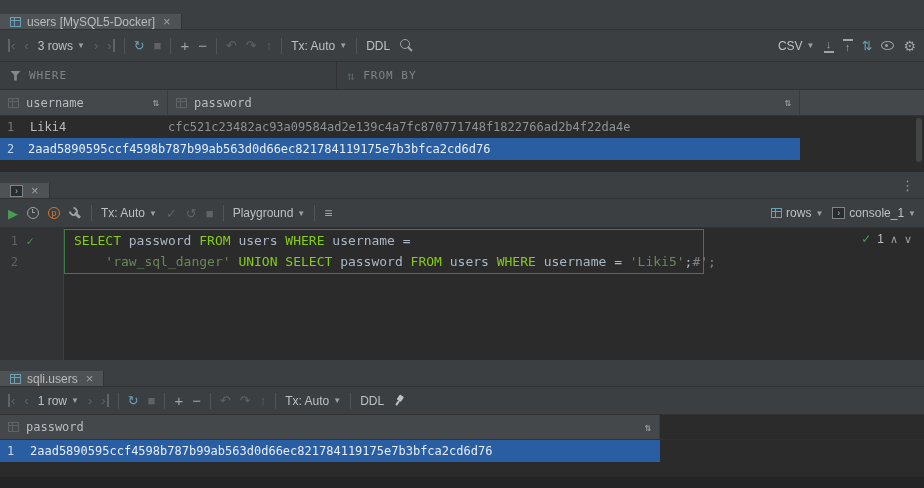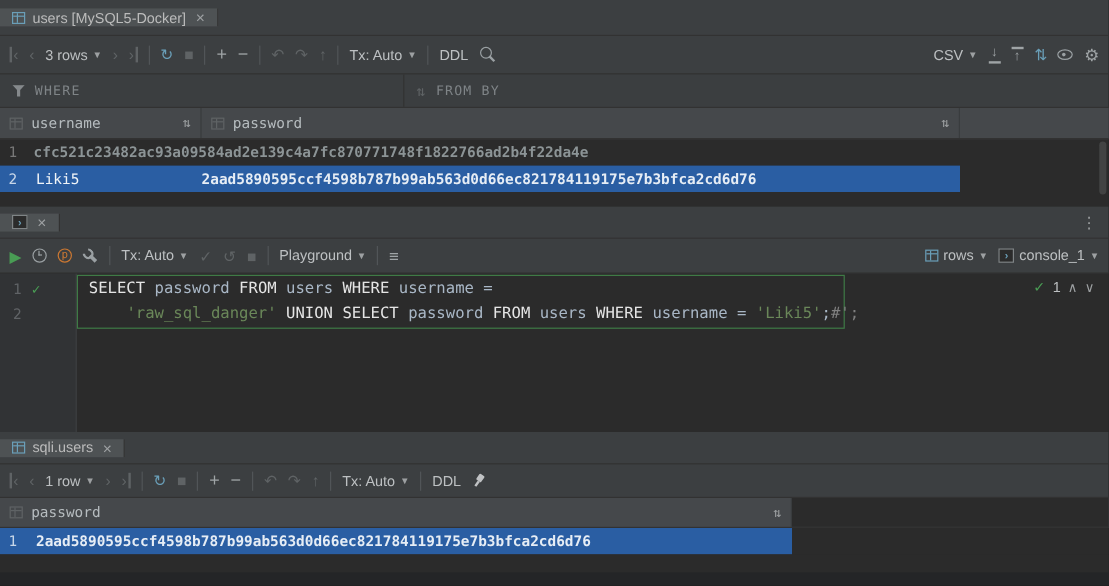--- a/index.html
+++ b/index.html
@@ -4,21 +4,21 @@
 <style>
   * { box-sizing: border-box; margin: 0; padding: 0; }
   html,body { background:#1e1e1e; }
   .app{
     position:relative; width:924px; height:488px; overflow:hidden;
     background:#2b2b2b; color:#bbbbbb;
     font-family:"Liberation Sans", sans-serif; font-size:12px;
   }
   
   .tabbar{ height:30px; background:#3c3f41; border-bottom:1px solid #323232;
-    display:flex; align-items:center; }
+    display:flex; align-items:flex-end; }
   .tabbar.small{ height:27px; }
   .tab{ display:flex; align-items:center; gap:6px; padding:0 10px;
     border-right:1px solid #323232; cursor:default; }
   .tab.active{ background:#4e5254; }
   .tab .close{ color:#9ea1a3; font-size:13px; margin-left:2px; }
   .kebab{ margin-left:auto; align-self:center; padding:0 10px; color:#9da0a2; font-size:13px; }
   
   .toolbar{ height:32px; background:#3c3f41; border-bottom:1px solid #323232;
     display:flex; align-items:center; gap:9px; padding:0 8px; }
   .toolbar.h29{ height:29px; }
@@ -92,38 +92,38 @@
   .ghcell .sort{ margin-left:auto; color:#9da0a2; font-size:11px; }
   .gc1h{ width:168px; }
   .gc2h{ width:632px; }
   .gc1hb{ width:660px; }
   .ghfill{ flex:1; background:#45484b; }
   .ghfill.darkfill{ background:#2b2b2b; border-bottom:none; }
   .grow{ width:800px; height:22px; display:flex; align-items:center; }
   .grow.w660{ width:660px; }
   .gnum{ width:28px; padding-left:7px; color:#787878; flex:none; }
   .gc1{ width:140px; padding-left:2px; color:#bbbbbb; overflow:hidden; flex:none; }
-  .gc2{ flex:1; color:#8c9496; overflow:hidden; white-space:nowrap;font-weight:bold; }
+  .gc2{ flex:1; color:#8c9496; overflow:hidden; white-space:nowrap; }
   .grow.selected{ background:#2a5ea3; }
   .grow.selected .gnum{ color:#c7d6e8; }
   .grow.selected .gc1{ color:#f0f4f8; }
   .grow.selected .gc2{ color:#e6edf5; }
   .gempty{ height:12px; }
   .vscroll{ position:absolute; right:2px; top:28px; width:6px; height:44px;
     background:rgba(170,175,180,0.18); border-radius:3px; }
   
   .editor{ height:132px; background:#2b2b2b; position:relative; display:flex;
     font-family:"DejaVu Sans Mono", monospace; font-size:13px; }
   .gutter{ width:64px; background:#313335; border-right:1px solid #3c3f41; padding-top:2px; flex:none; }
   .gl{ height:21px; display:flex; align-items:center; }
   .lnum{ width:18px; text-align:right; color:#606366; font-size:12px; }
   .runok{ width:24px; text-align:center; color:#499c54; font-size:12px; }
   .code{ flex:1; padding:2px 0 0 10px; position:relative; }
   .cl{ height:21px; line-height:21px; white-space:pre; }
-  .kw{ color:#e5e5e5; } .id{ color:#a9b7c6; } .str{ color:#6a8759; }
+  .kw{ color:#84cc16; } .id{ color:#a9b7c6; } .str{ color:#6a8759; }
   .cm{ color:#808080; } .op{ color:#a9b7c6; }
   .execbox{ position:absolute; left:64px; top:1px; width:640px; height:45px;
     border:1px solid #3f7b46; pointer-events:none; }
   .resnav{ position:absolute; top:4px; right:12px; display:flex; align-items:center; gap:6px;
     font-family:"Liberation Sans", sans-serif; font-size:12px; }
   .resnav .cnt{ color:#bdc0c2; }
   .resnav .nav{ color:#9da0a2; font-size:11px; }
   
   .bottomfill{ height:26px; background:#2b2b2b; position:relative; }
   .bottomfill::after{ content:""; position:absolute; left:0; right:0; bottom:0; height:11px; background:#242527; }
@@ -208,25 +208,25 @@
       </div>
       <div class="ghcell gc2h">
         <span class="ictable dim"></span>
         <span>password</span>
         <span class="sort">⇅</span>
       </div>
       <div class="ghfill"></div>
     </div>
     <div class="grow">
       <span class="gnum">1</span>
+      <span class="gc1">Liki4</span>
       <span class="gc2">cfc521c23482ac93a09584ad2e139c4a7fc870771748f1822766ad2b4f22da4e</span>
     </div>
     <div class="grow selected">
       <span class="gnum">2</span>
-      <span class="gc1">Liki5</span>
       <span class="gc2">2aad5890595ccf4598b787b99ab563d0d66ec821784119175e7b3bfca2cd6d76</span>
     </div>
     <div class="gempty"></div>
     <div class="vscroll"></div>
   </div>
 
   <div class="tabbar small">
     <div class="tab active">
       <span class="icconsole">›</span>
       <span class="close">×</span>

